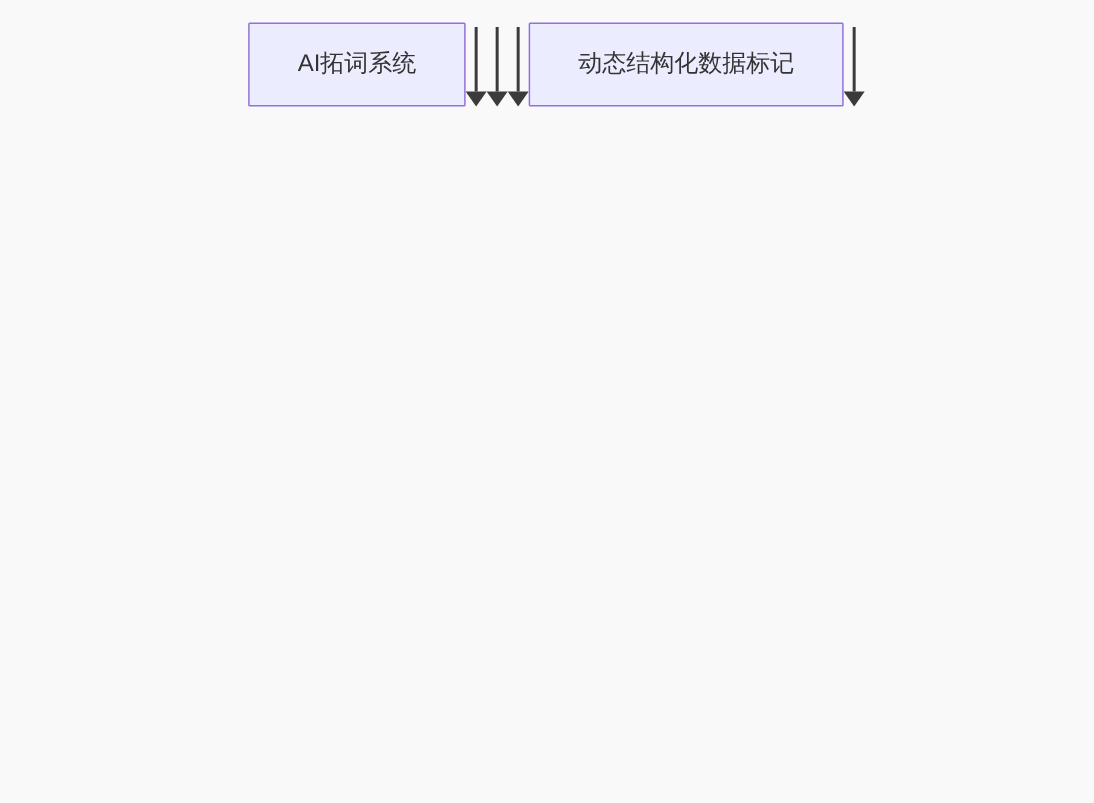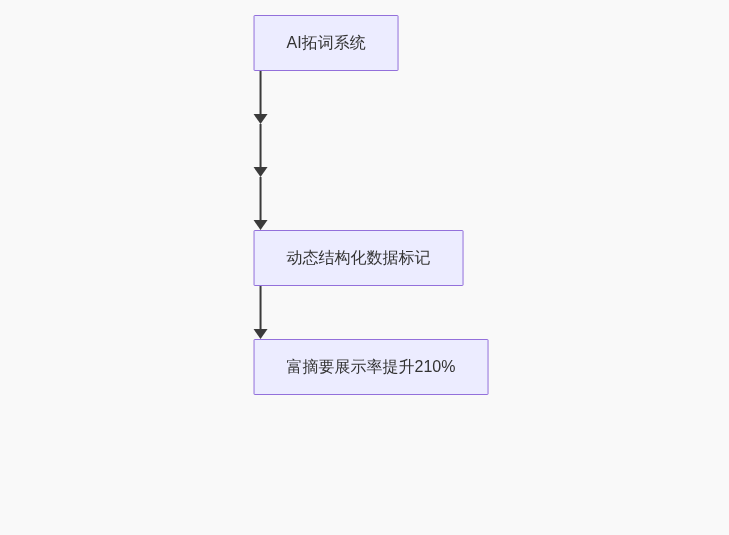--- a/index.html
+++ b/index.html
@@ -15,22 +15,21 @@
     height: 535px;
     background: var(--bg, #f9f9f9);
     overflow: hidden;
   }
   .flow-column {
     position: absolute;
     top: 15px;
     left: 371px;
     transform: translateX(-50%);
     display: flex;
-    flex-direction: column;
-    align-items: flex-start;
+    align-items: flex-end;
   }
   .node {
     box-sizing: border-box;
     background: var(--node-fill, #ECECFF);
     border: 1px solid var(--node-border, #9370DB);
     border-radius: 1px;
     padding: 15px 32px;
     font-size: 16px;
     line-height: 24px;
     color: var(--text, #333333);
@@ -85,18 +84,15 @@
 
     <div class="node">
       <span>动态结构化数据标记</span>
     </div>
 
     <div class="arrow">
       <div class="arrow-line"></div>
       <div class="arrow-head"></div>
     </div>
 
-    <div class="node">
-      <span>富摘要展示率提升210%</span>
-    </div>
 
   </div>
 </div>
 
 </body></html>

